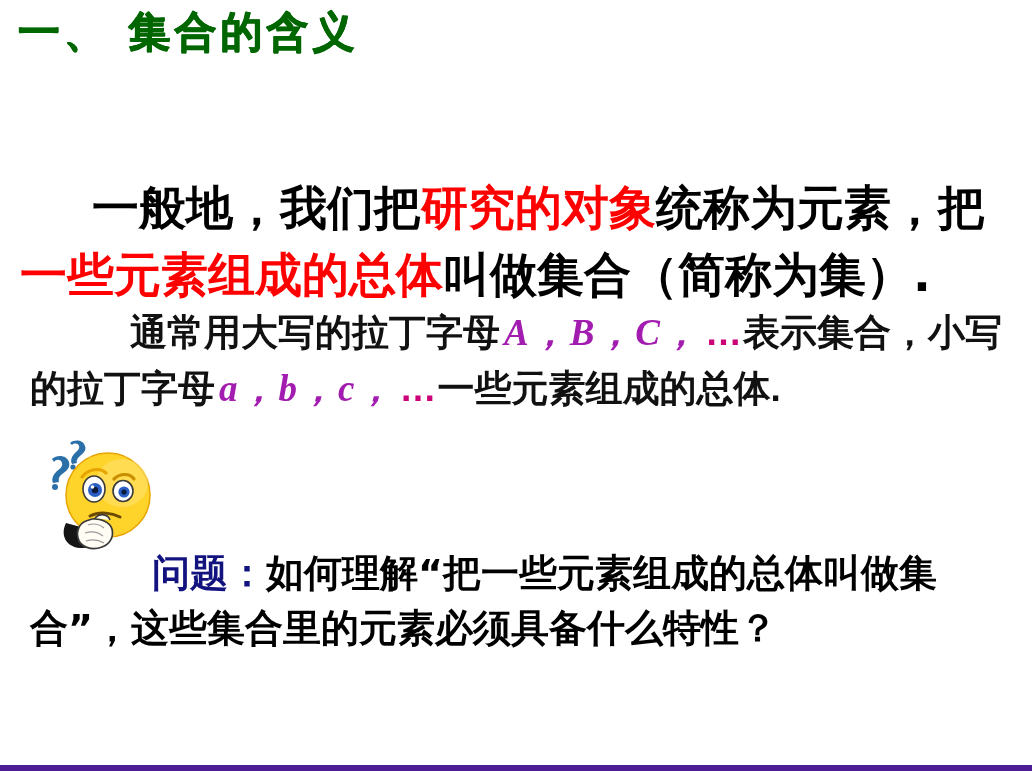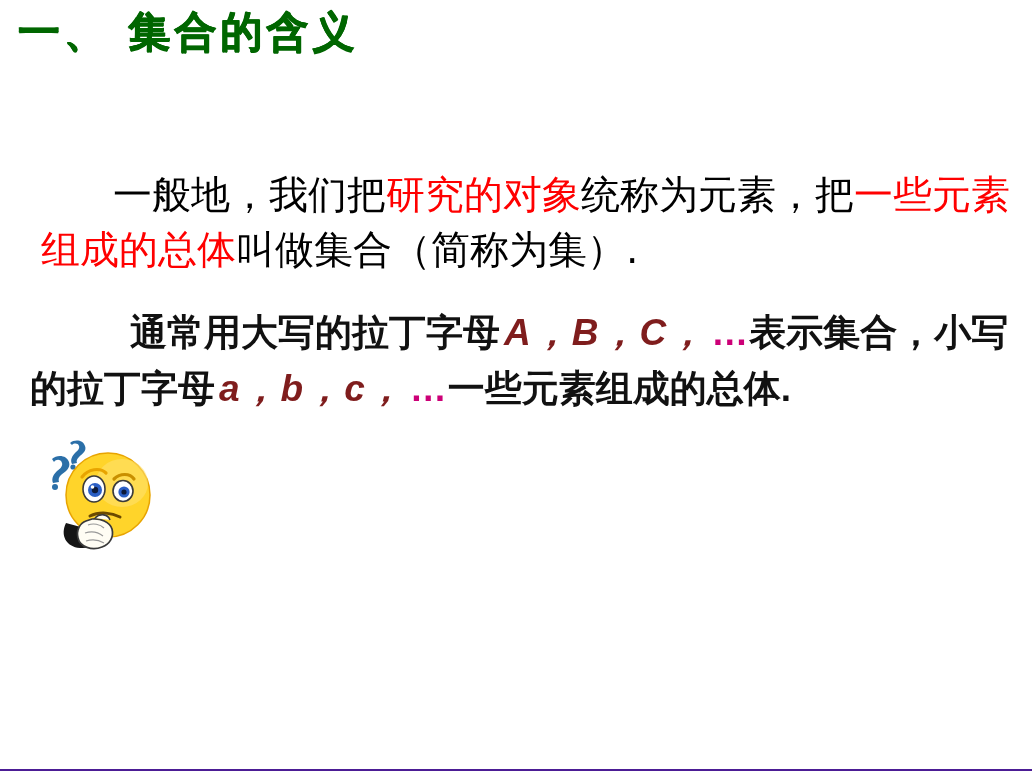--- a/index.html
+++ b/index.html
@@ -9,21 +9,21 @@
   }
   body {
     font-family: "Liberation Sans", "DejaVu Sans", sans-serif;
   }
   .slide {
     position: relative;
     width: 1032px;
     height: 771px;
     background: #ffffff;
     overflow: hidden;
-    border-bottom: 2px solid #4c1d95;
+    border-bottom: 6px solid #4c1d95;
     box-sizing: border-box;
   }
 
   
   .slide-title {
     position: absolute;
     left: 18px;
     top: 8px;
     font-size: 42px;
     font-weight: bold;
@@ -31,25 +31,25 @@
     letter-spacing: 4px;
     line-height: 1.15;
     white-space: nowrap;
     font-family: "DejaVu Sans", "Liberation Sans", sans-serif;
     text-shadow: 0.5px 0 0 #006600, -0.5px 0 0 #006600, 0 0.5px 0 #006600;
   }
 
   
   .para-definition {
     position: absolute;
-    left: 41px;
+    left: 20px;
     top: 128px;
     width: 980px;
-    font-size: 39px;
-    font-weight: normal;
+    font-size: 47px;
+    font-weight: bold;
     color: #000000;
     line-height: 1.42;
     text-indent: 72px;
     letter-spacing: 0px;
     font-family: "DejaVu Sans", "Liberation Sans", sans-serif;
   }
   .para-definition .hl {
     color: #ff0000;
   }
 
@@ -60,22 +60,22 @@
     top: 268px;
     width: 985px;
     font-size: 37px;
     font-weight: bold;
     color: #111111;
     line-height: 1.5;
     text-indent: 100px;
     font-family: "Liberation Sans", "DejaVu Sans", sans-serif;
   }
   .letters {
-    color: #7f1d1d;
-    font-family: Liberation Sans, sans-serif;
+    color: #a21caf;
+    font-family: Liberation Serif, serif;
     font-style: italic;
     font-weight: bold;
     letter-spacing: 2px;
     padding: 0 4px;
   }
   .ellipsis {
     color: #cc0077;
     font-weight: bold;
     letter-spacing: 1px;
   }
@@ -154,14 +154,17 @@
       <path d="M50 79 C60 74 72 76 80 80" fill="none" stroke="#6b4a00" stroke-width="3" stroke-linecap="round"></path>
 
       <path d="M46 84 C40 86 36 93 38 101 C40 110 52 114 62 110 C70 107 74 100 72 92 C70 85 60 81 52 82 Z" fill="#fffdf4" stroke="#3a3a3a" stroke-width="1.7"></path>
       <path d="M48 88 C53 86 60 87 64 91" fill="none" stroke="#999" stroke-width="1.2"></path>
       <path d="M45 96 C51 94 58 95 63 99" fill="none" stroke="#999" stroke-width="1.2"></path>
       <path d="M46 104 C52 102 59 103 64 106" fill="none" stroke="#999" stroke-width="1.2"></path>
       <path d="M55 81 C60 76 68 77 70 83" fill="#fffdf4" stroke="#3a3a3a" stroke-width="1.6"></path>
     </svg>
   </div>
 
+  <p class="para-question">
+    <span class="q-label">问题：</span><span>如何理解“把一些元素组成的总体叫做集合”，这些集合里的元素必须具备什么特性？</span>
+  </p>
 
 </div>
 
 </body></html>

